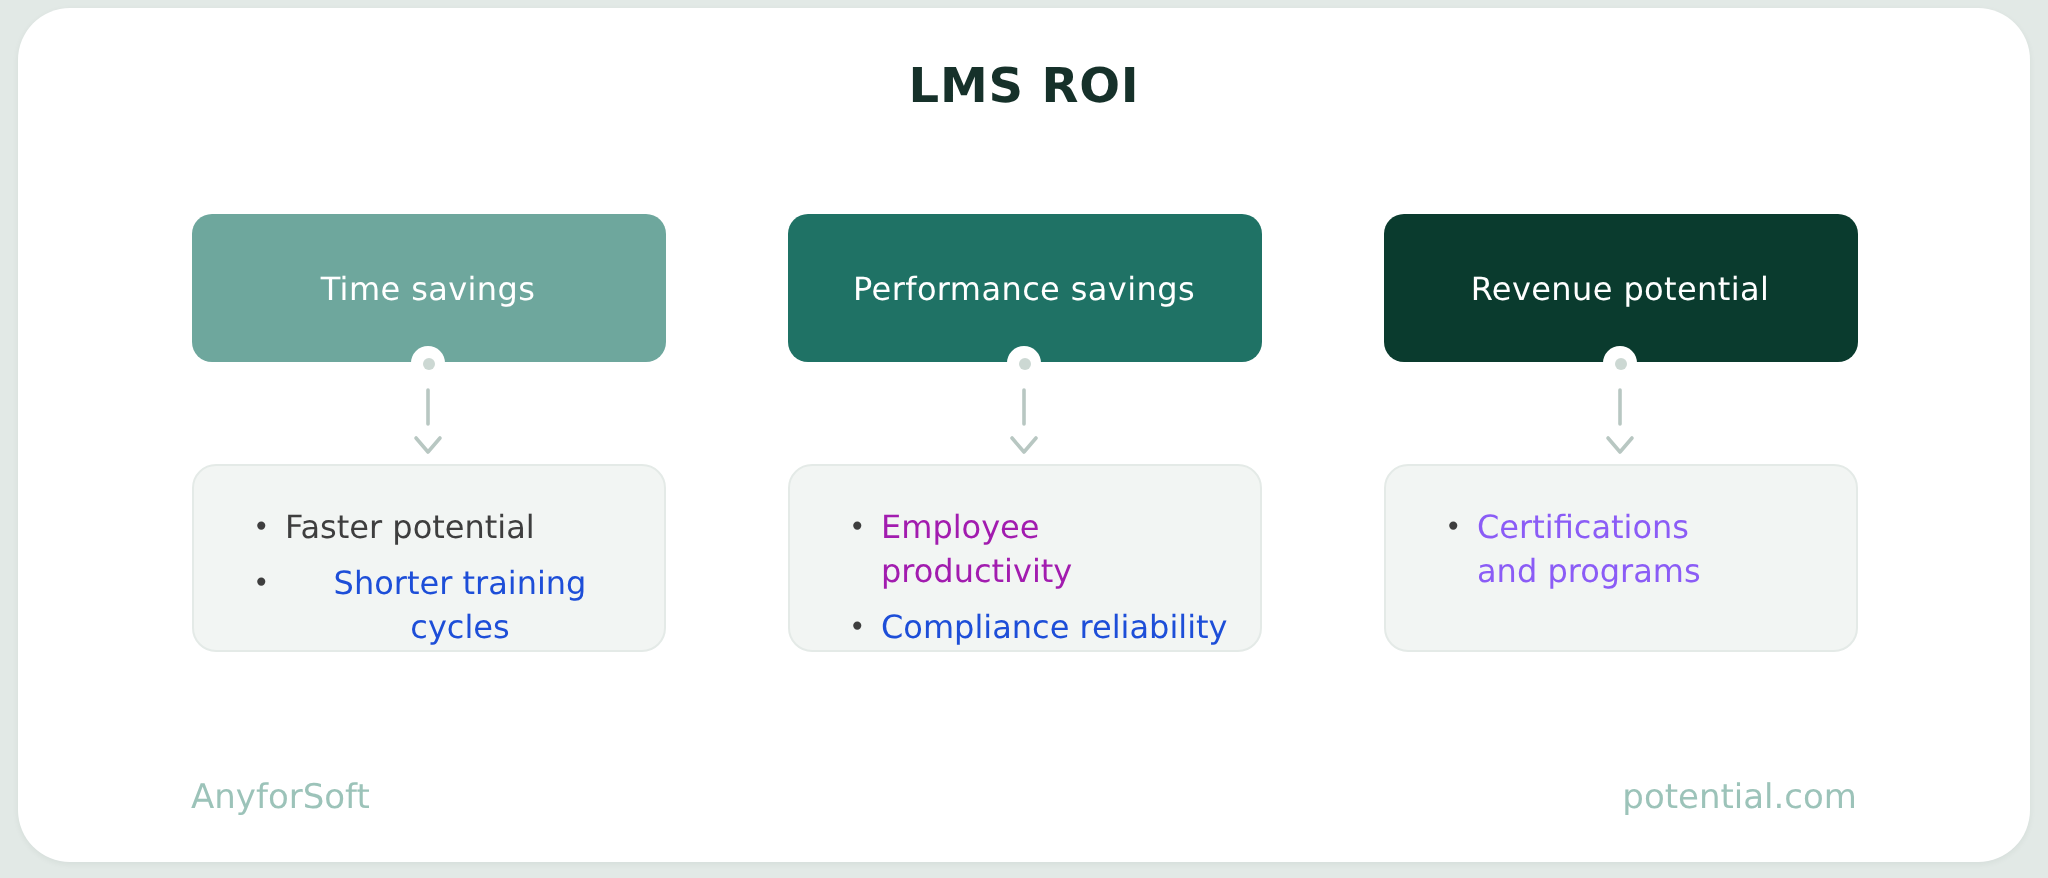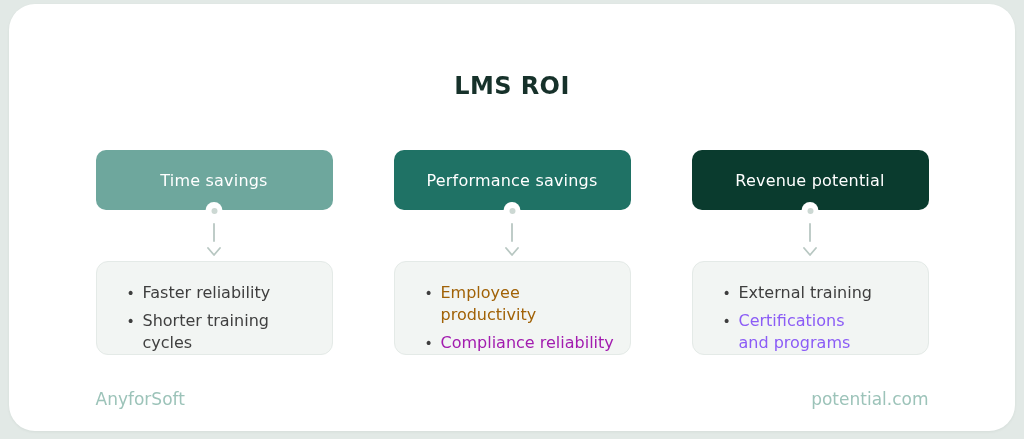--- a/index.html
+++ b/index.html
@@ -10,30 +10,30 @@
   .stage{
     position:relative;width:1024px;height:439px;
     background:#e2e9e6;
   }
   .card{
     position:absolute;left:9px;right:9px;top:4px;bottom:8px;
     background:#ffffff;border-radius:26px;
     box-shadow:0 1px 3px rgba(20,50,40,0.06);
   }
   .page-title{
-    margin:67px 0 0 0;text-align:center;
+    margin:24px 0 0 0;text-align:center;
     font-size:24px;font-weight:700;letter-spacing:0.4px;
     color:#16312a;line-height:30px;
   }
   .columns{
     display:flex;justify-content:center;gap:61px;margin-top:49px;
   }
   .column{width:237px;display:flex;flex-direction:column;align-items:center;}
   .header-box{
-    position:relative;width:100%;height:60px;border-radius:10px;
+    position:relative;width:100%;height:74px;border-radius:10px;
     display:flex;align-items:center;justify-content:center;
     color:#ffffff;font-size:16px;font-weight:500;letter-spacing:0.2px;
   }
   .hb-1{background:#6ea79d;}
   .hb-2{background:#1f7265;}
   .hb-3{background:#0a3b2e;text-align:center;}
   .connector-circle{
     position:absolute;left:50%;bottom:-9px;transform:translateX(-50%);
     width:17px;height:17px;border-radius:50%;background:#ffffff;
     display:flex;align-items:center;justify-content:center;
@@ -83,63 +83,62 @@
           </span>
         </div>
         <div class="arrow-gap">
           <svg width="18" height="38" viewBox="0 0 18 38">
             <line x1="9" y1="3" x2="9" y2="20" stroke="#b8c7c2" stroke-width="1.8" stroke-linecap="round"></line>
             <polyline points="3,27 9,34 15,27" fill="none" stroke="#b8c7c2" stroke-width="1.8" stroke-linecap="round" stroke-linejoin="round"></polyline>
           </svg>
         </div>
         <div class="content-box" style="background: rgb(242, 245, 243); border-color: rgb(228, 234, 231);">
           <ul>
-            <li style="color: rgb(62, 62, 62);">Faster reliability</li>
-            <li style="color: #404040;">Shorter training cycles</li>
+            <li style="color: rgb(62, 62, 62);">Faster potential</li>
+            <li style="color: #1d4ed8; text-align: center;">Shorter training cycles</li>
           </ul>
         </div>
       </div>
 
       <div class="column">
         <div class="header-box hb-2" style="background: rgb(31, 114, 101);">
           <span>Performance savings</span>
           <span class="connector-circle">
             <span class="inner-dot" style="background: rgb(204, 216, 211);"></span>
           </span>
         </div>
         <div class="arrow-gap">
           <svg width="18" height="38" viewBox="0 0 18 38">
             <line x1="9" y1="3" x2="9" y2="20" stroke="#b8c7c2" stroke-width="1.8" stroke-linecap="round"></line>
             <polyline points="3,27 9,34 15,27" fill="none" stroke="#b8c7c2" stroke-width="1.8" stroke-linecap="round" stroke-linejoin="round"></polyline>
           </svg>
         </div>
         <div class="content-box" style="background: rgb(242, 245, 243); border-color: rgb(228, 234, 231);">
           <ul>
-            <li style="color: #a16207;">Employee productivity</li>
-            <li style="color: #a21caf;">Compliance reliability</li>
+            <li style="color: #a21caf;">Employee productivity</li>
+            <li style="color: #1d4ed8;">Compliance reliability</li>
           </ul>
         </div>
       </div>
 
       <div class="column">
         <div class="header-box hb-3" style="background: rgb(10, 59, 46);">
           <span>Revenue potential</span>
           <span class="connector-circle">
             <span class="inner-dot" style="background: rgb(204, 216, 211);"></span>
           </span>
         </div>
         <div class="arrow-gap">
           <svg width="18" height="38" viewBox="0 0 18 38">
             <line x1="9" y1="3" x2="9" y2="20" stroke="#b8c7c2" stroke-width="1.8" stroke-linecap="round"></line>
             <polyline points="3,27 9,34 15,27" fill="none" stroke="#b8c7c2" stroke-width="1.8" stroke-linecap="round" stroke-linejoin="round"></polyline>
           </svg>
         </div>
         <div class="content-box" style="background: rgb(242, 245, 243); border-color: rgb(228, 234, 231);">
           <ul>
-            <li style="color: rgb(62, 62, 62);">External training</li>
             <li style="color: #8b5cf6;">Certifications
 and programs</li>
           </ul>
         </div>
       </div>
 
     </div>
 
     <div class="footer" style="color: rgb(156, 195, 185);">
       <span>AnyforSoft</span>

